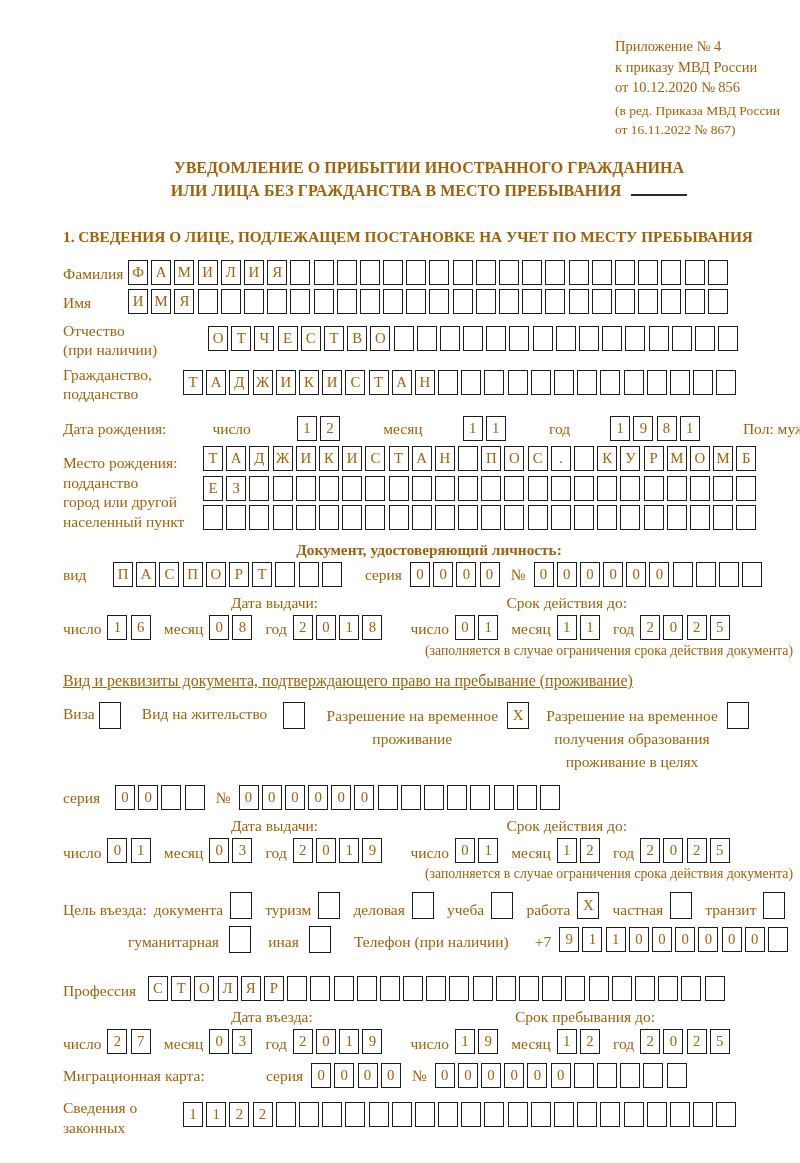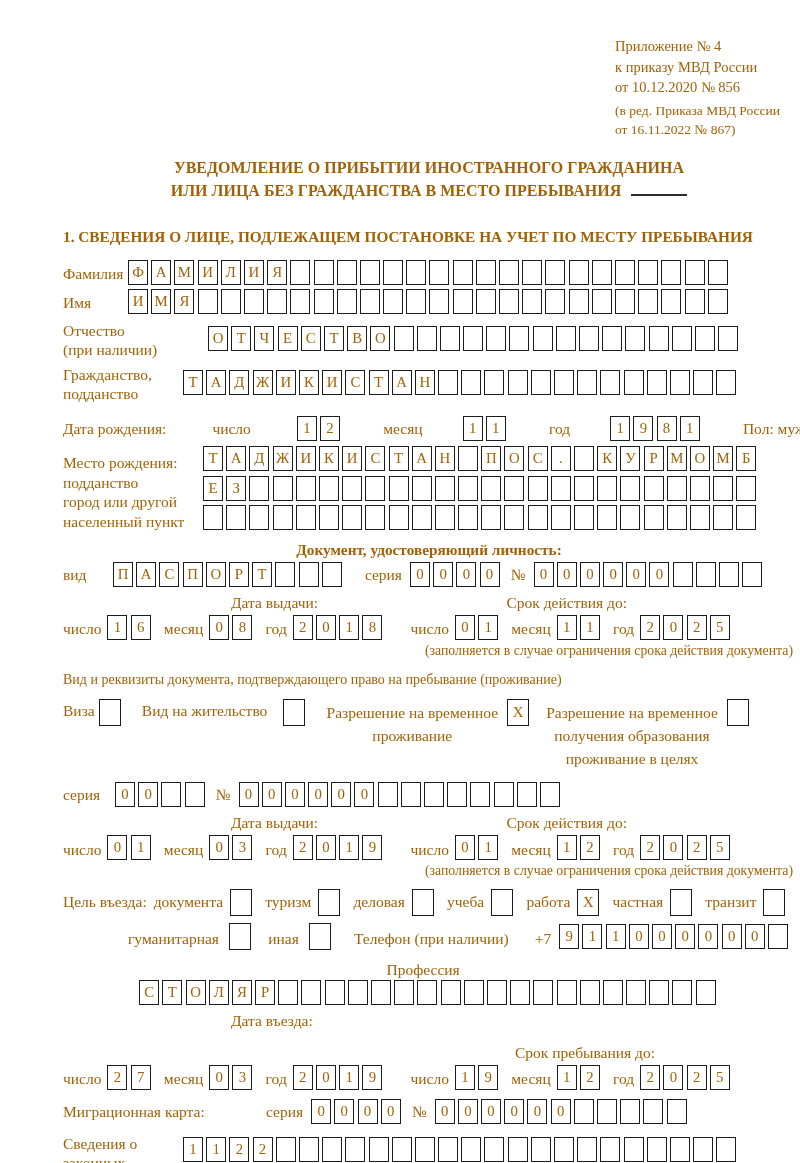--- a/index.html
+++ b/index.html
@@ -41,26 +41,26 @@
   .doc-head{font-weight:bold;font-size:15.3px;text-align:center;margin-top:6px;margin-bottom:3px;}
   .date-heads{display:flex;font-size:15.5px;margin-top:7px;}
   .dh-left{margin-left:168px;}
   .dh-right{margin-left:auto;margin-right:168px;}
   .dates{display:flex;align-items:center;margin-top:3px;}
   .dgroup{display:flex;align-items:center;flex:none;}
   .dgroup .lbl{margin-right:6px;}
   .dgroup .boxes{margin-right:10px;}
   .dgroup.right{margin-left:auto;margin-right:52px;}
   .note{font-size:13.8px;text-align:right;margin-top:3px;padding-right:2px;}
-  .intro{font-size:14px;line-height:1.55;margin-top:10px;}
+  .intro{font-size:16px;line-height:1.55;margin-top:10px;text-decoration:underline;}
   .opts{display:flex;align-items:flex-start;margin-top:6px;margin-bottom:12px;}
   .opts .lbl{padding-top:4px;}
   .opts .olbl{text-align:center;line-height:1.5;padding-top:4px;}
   .opts .cb{margin-left:9px;margin-right:14px;margin-top:2px;}
-  .purpose{display:flex;align-items:flex-start;margin-top:10px;}
+  .purpose{display:flex;align-items:flex-end;margin-top:10px;}
   .purpose .lbl{margin-right:7px;}
   .purpose .cb{margin-right:10px;}
   .phone-row{display:flex;align-items:center;margin-top:7px;}
 </style>
 </head>
 <body>
 
 <div class="page">
 
   <div class="annex">
@@ -565,21 +565,21 @@
         <span class="box">0</span>
         <span class="box">0</span>
         <span class="box">0</span>
         <span class="box">0</span>
         <span class="box">0</span>
         <span class="box">0</span>
         <span class="box"></span>
       </span>
   </div>
 
-  <div class="row" style="margin-top:7px;flex-direction:column;">
+  <div class="row" style="margin-top:23px;">
     <div class="lbl" style="width:85px;">Профессия</div>
     <div class="boxes">
         <span class="box">С</span>
         <span class="box">Т</span>
         <span class="box">О</span>
         <span class="box">Л</span>
         <span class="box">Я</span>
         <span class="box">Р</span>
         <span class="box"></span>
         <span class="box"></span>
@@ -598,21 +598,21 @@
         <span class="box"></span>
         <span class="box"></span>
         <span class="box"></span>
         <span class="box"></span>
         <span class="box"></span>
       </div>
   </div>
 
   <div class="date-heads">
     <span class="dh-left">Дата въезда:</span>
-    <span class="dh-right" style="margin-right:140px;margin-top:32px;">Срок пребывания до:</span>
+    <span class="dh-right" style="margin-right:140px;">Срок пребывания до:</span>
   </div>
   <div class="dates">
     <div class="dgroup">
       <span class="lbl">число</span>
       <span class="boxes">
           <span class="box">2</span>
           <span class="box">7</span>
         </span>
       <span class="lbl">месяц</span>
       <span class="boxes">

